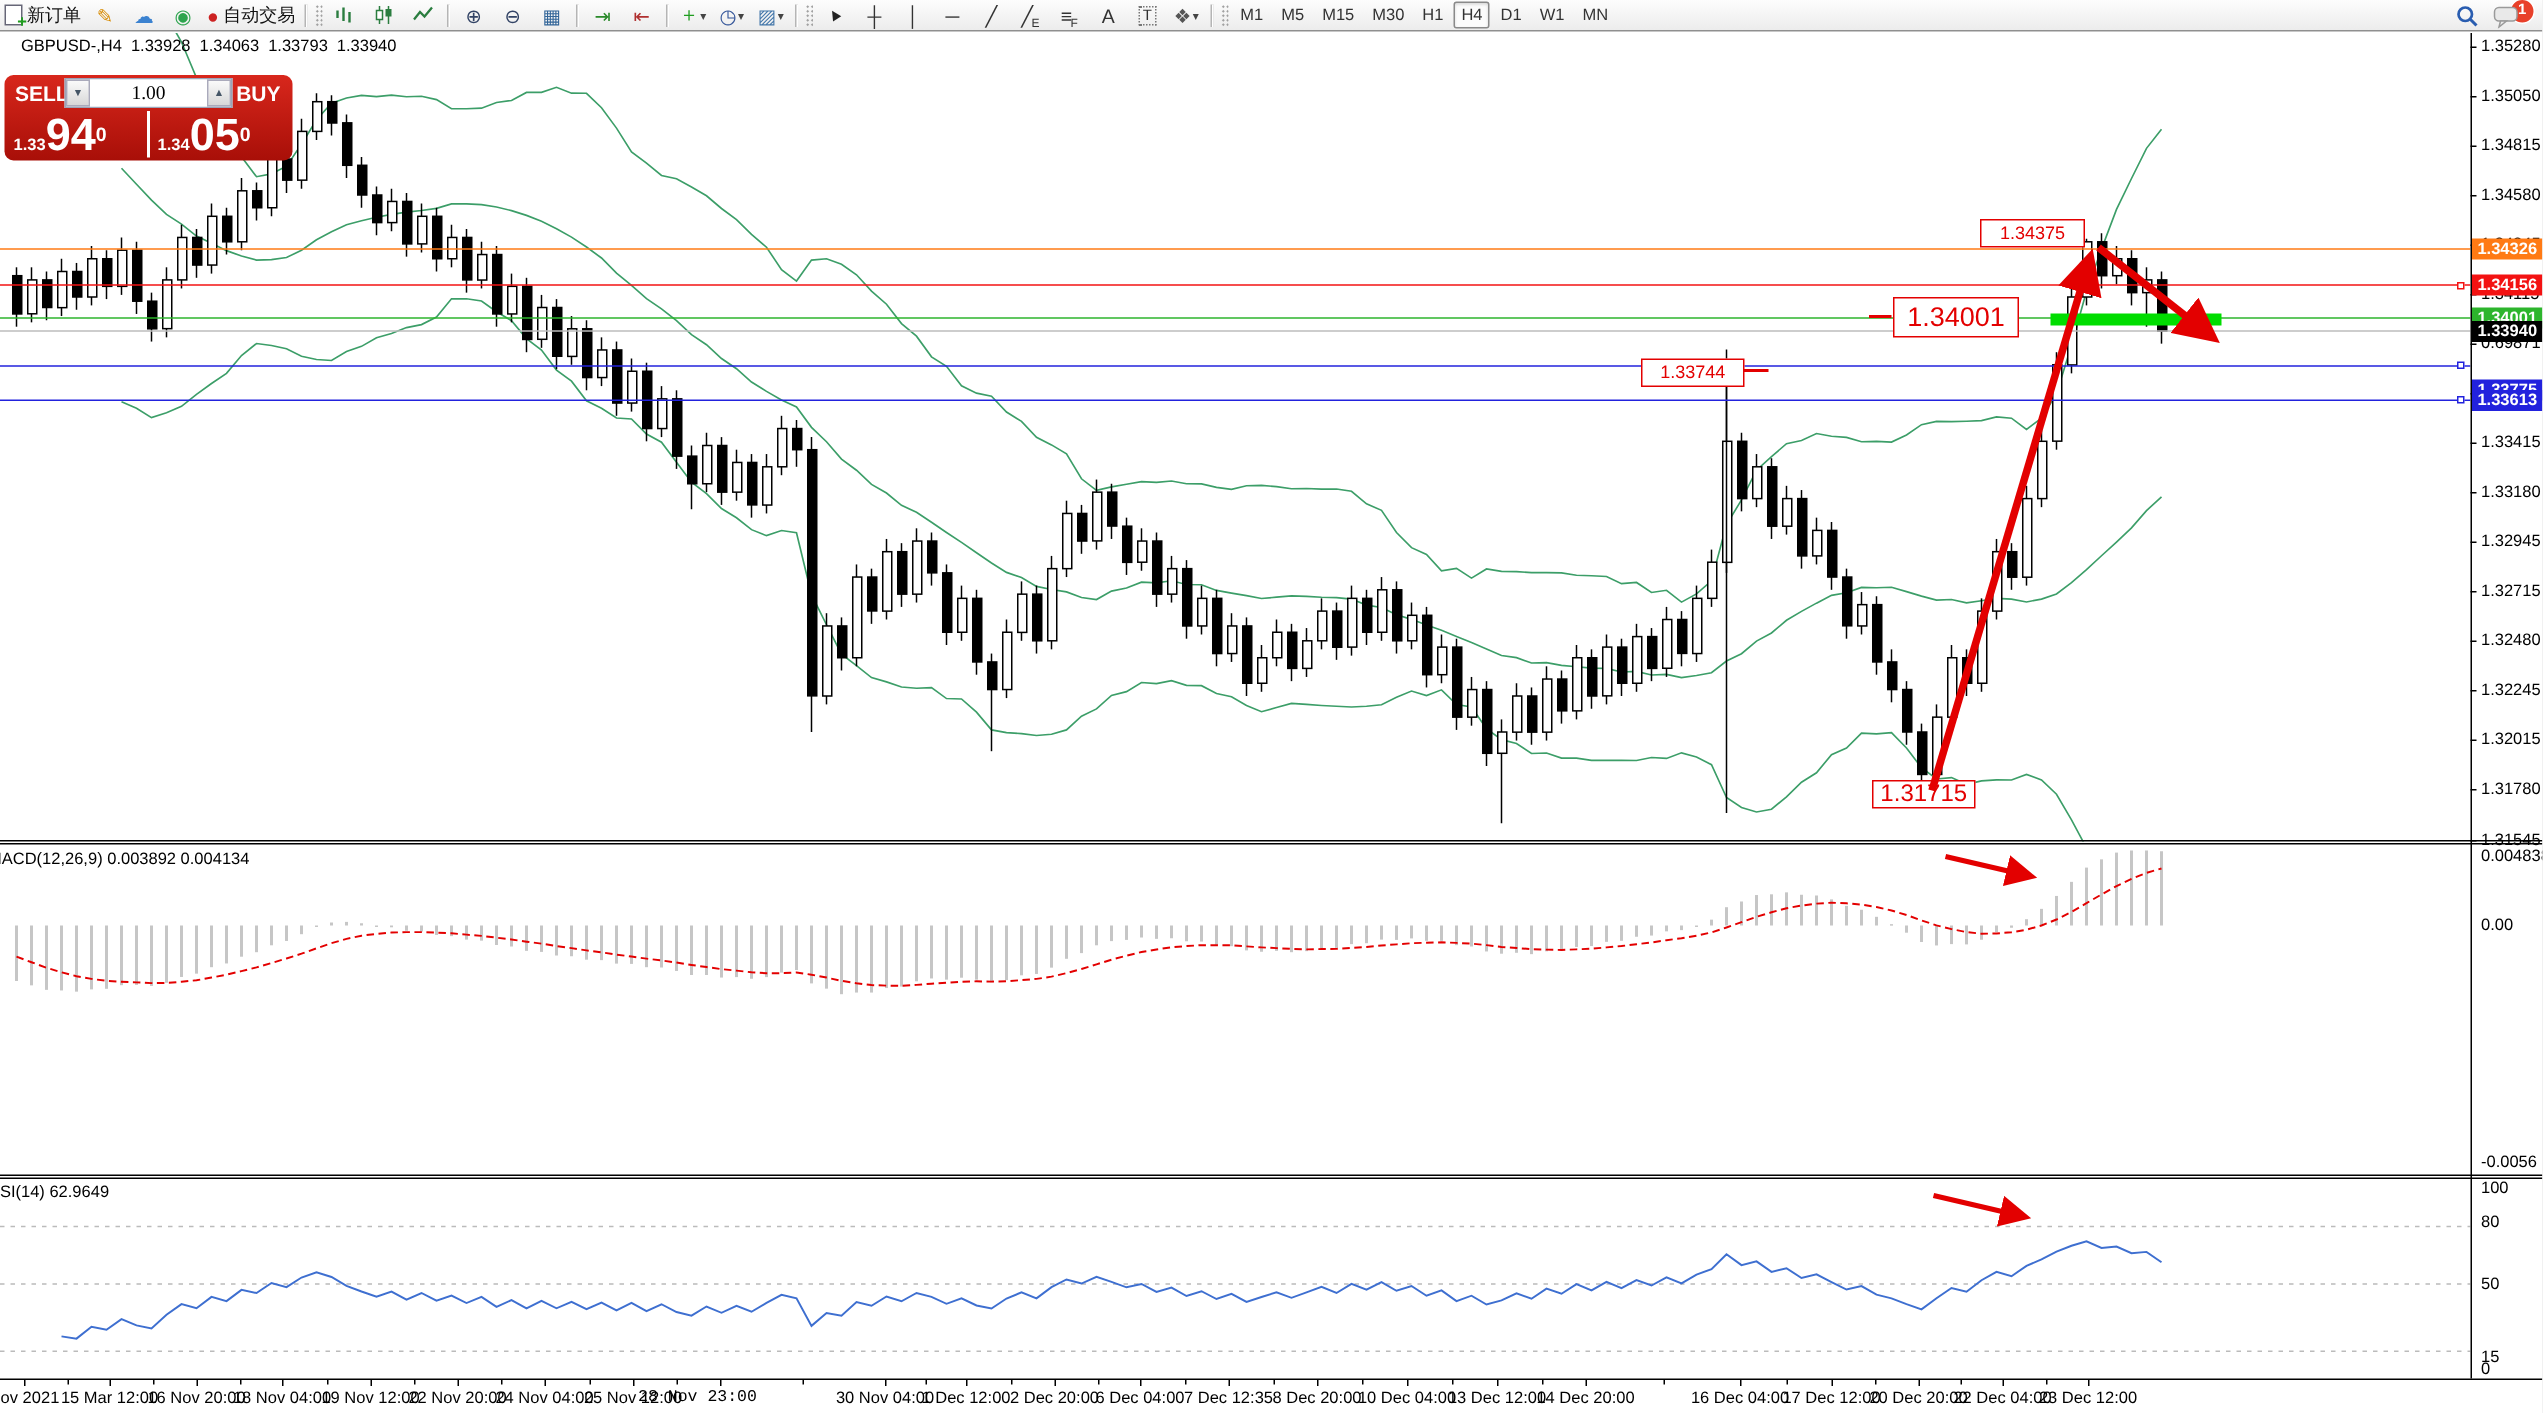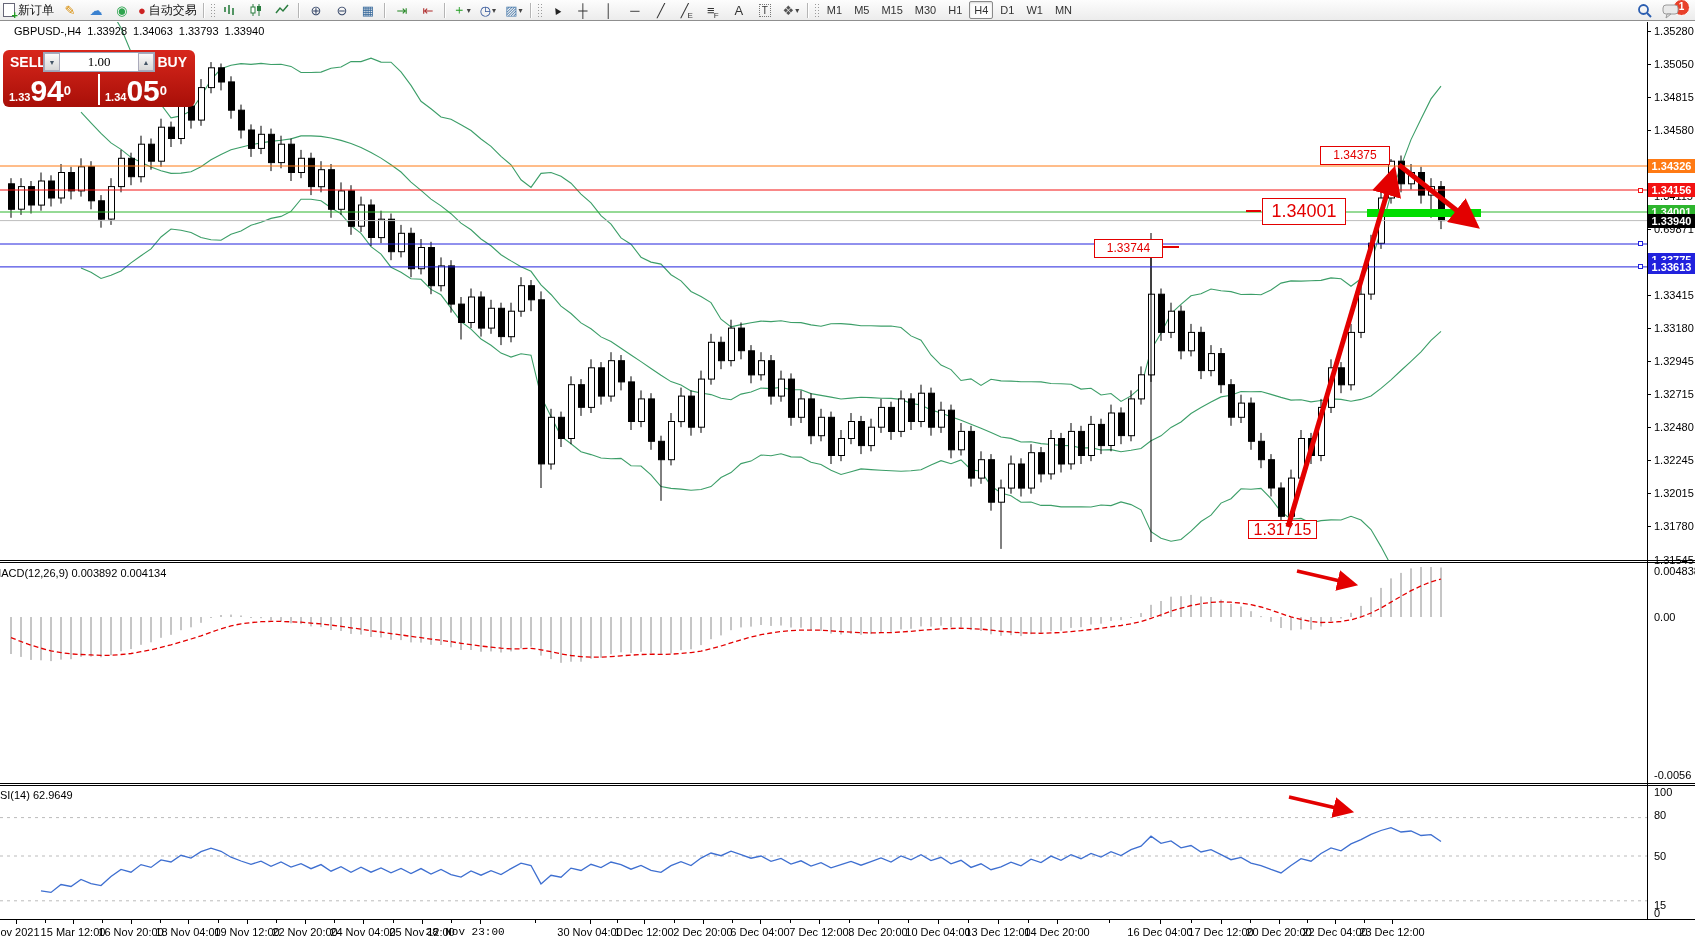--- a/index.html
+++ b/index.html
@@ -772,21 +772,21 @@
       <div class="t-tick" style="left: 673.5px; height: 3px;"></div>
       <div class="t-label" style="left: 644px;">1 Dec 12:00</div>
       <div class="t-tick" style="left: 703px;"></div>
       <div class="t-tick" style="left: 731.5px; height: 3px;"></div>
       <div class="t-label" style="left: 703px;">2 Dec 20:00</div>
       <div class="t-tick" style="left: 760px;"></div>
       <div class="t-tick" style="left: 789.5px; height: 3px;"></div>
       <div class="t-label" style="left: 760px;">6 Dec 04:00</div>
       <div class="t-tick" style="left: 819px;"></div>
       <div class="t-tick" style="left: 848.5px; height: 3px;"></div>
-      <div class="t-label" style="left: 819px;">7 Dec 12:00</div>
+      <div class="t-label" style="left: 819px;">7 Dec 12:35</div>
       <div class="t-tick" style="left: 878px;"></div>
       <div class="t-tick" style="left: 908px; height: 3px;"></div>
       <div class="t-label" style="left: 878px;">8 Dec 20:00</div>
       <div class="t-tick" style="left: 938px;"></div>
       <div class="t-tick" style="left: 968px; height: 3px;"></div>
       <div class="t-label" style="left: 938px;">10 Dec 04:00</div>
       <div class="t-tick" style="left: 998px;"></div>
       <div class="t-tick" style="left: 1027.5px; height: 3px;"></div>
       <div class="t-label" style="left: 998px;">13 Dec 12:00</div>
       <div class="t-tick" style="left: 1057px;"></div>

